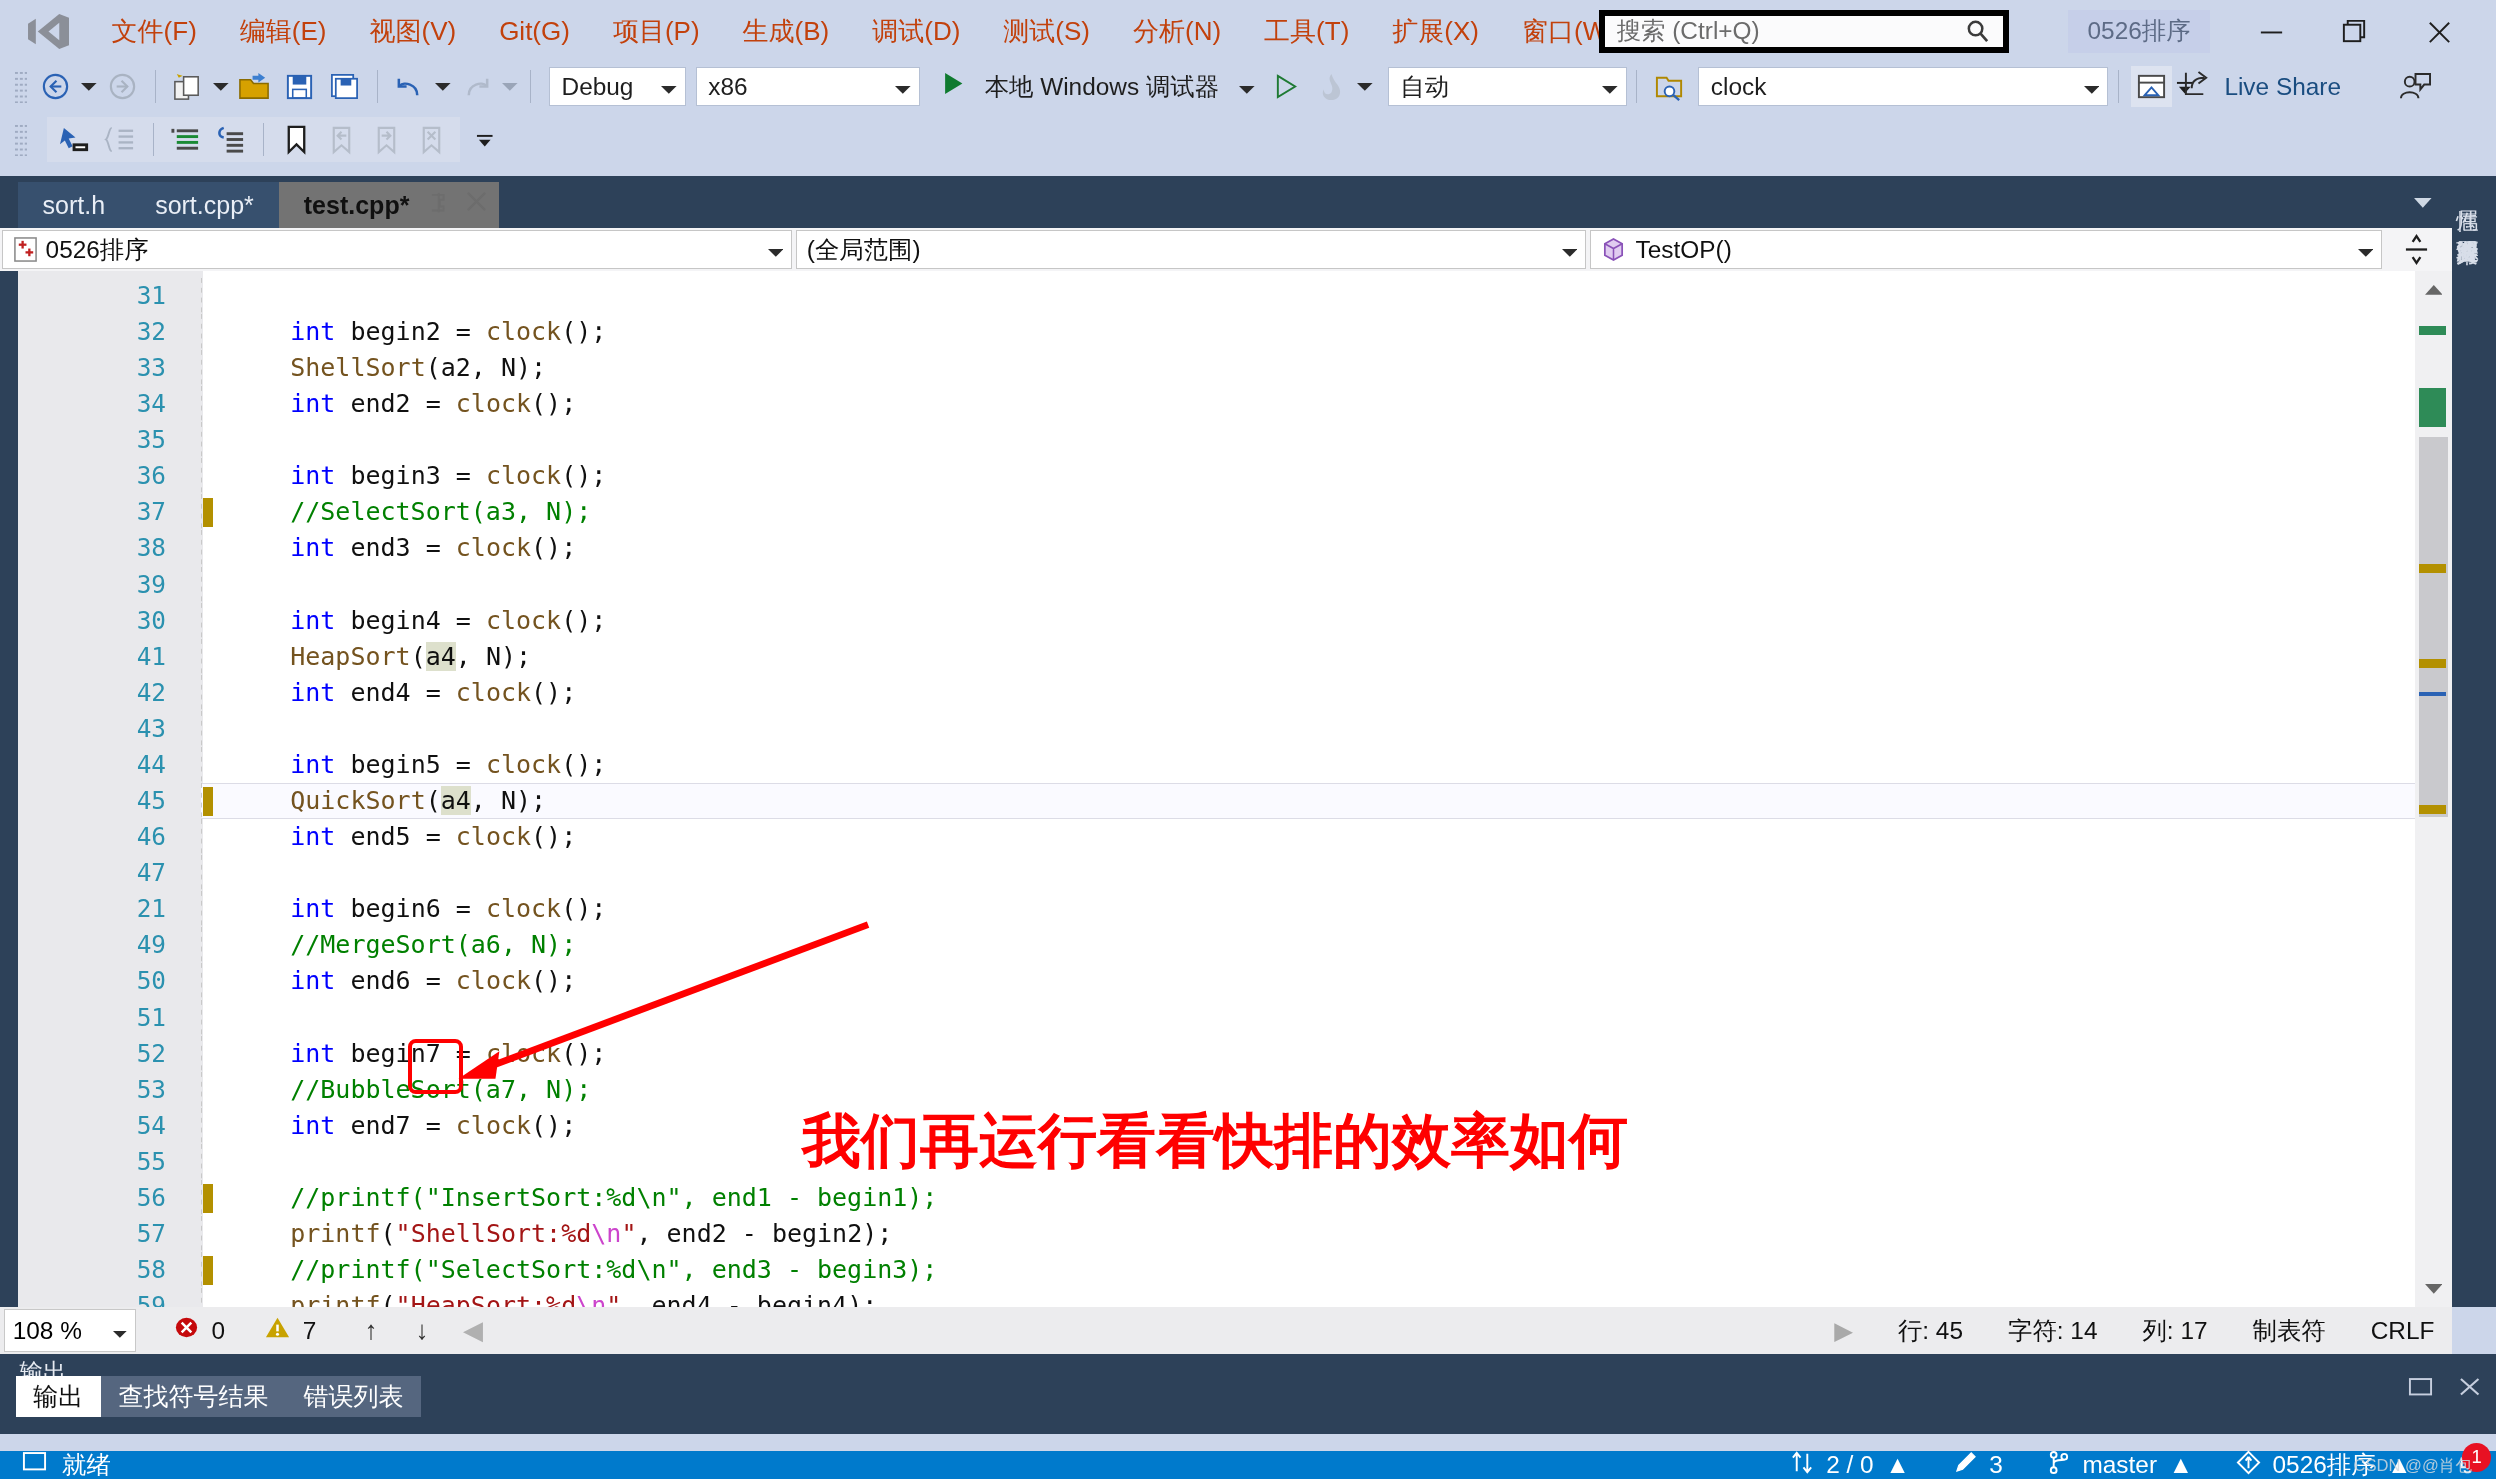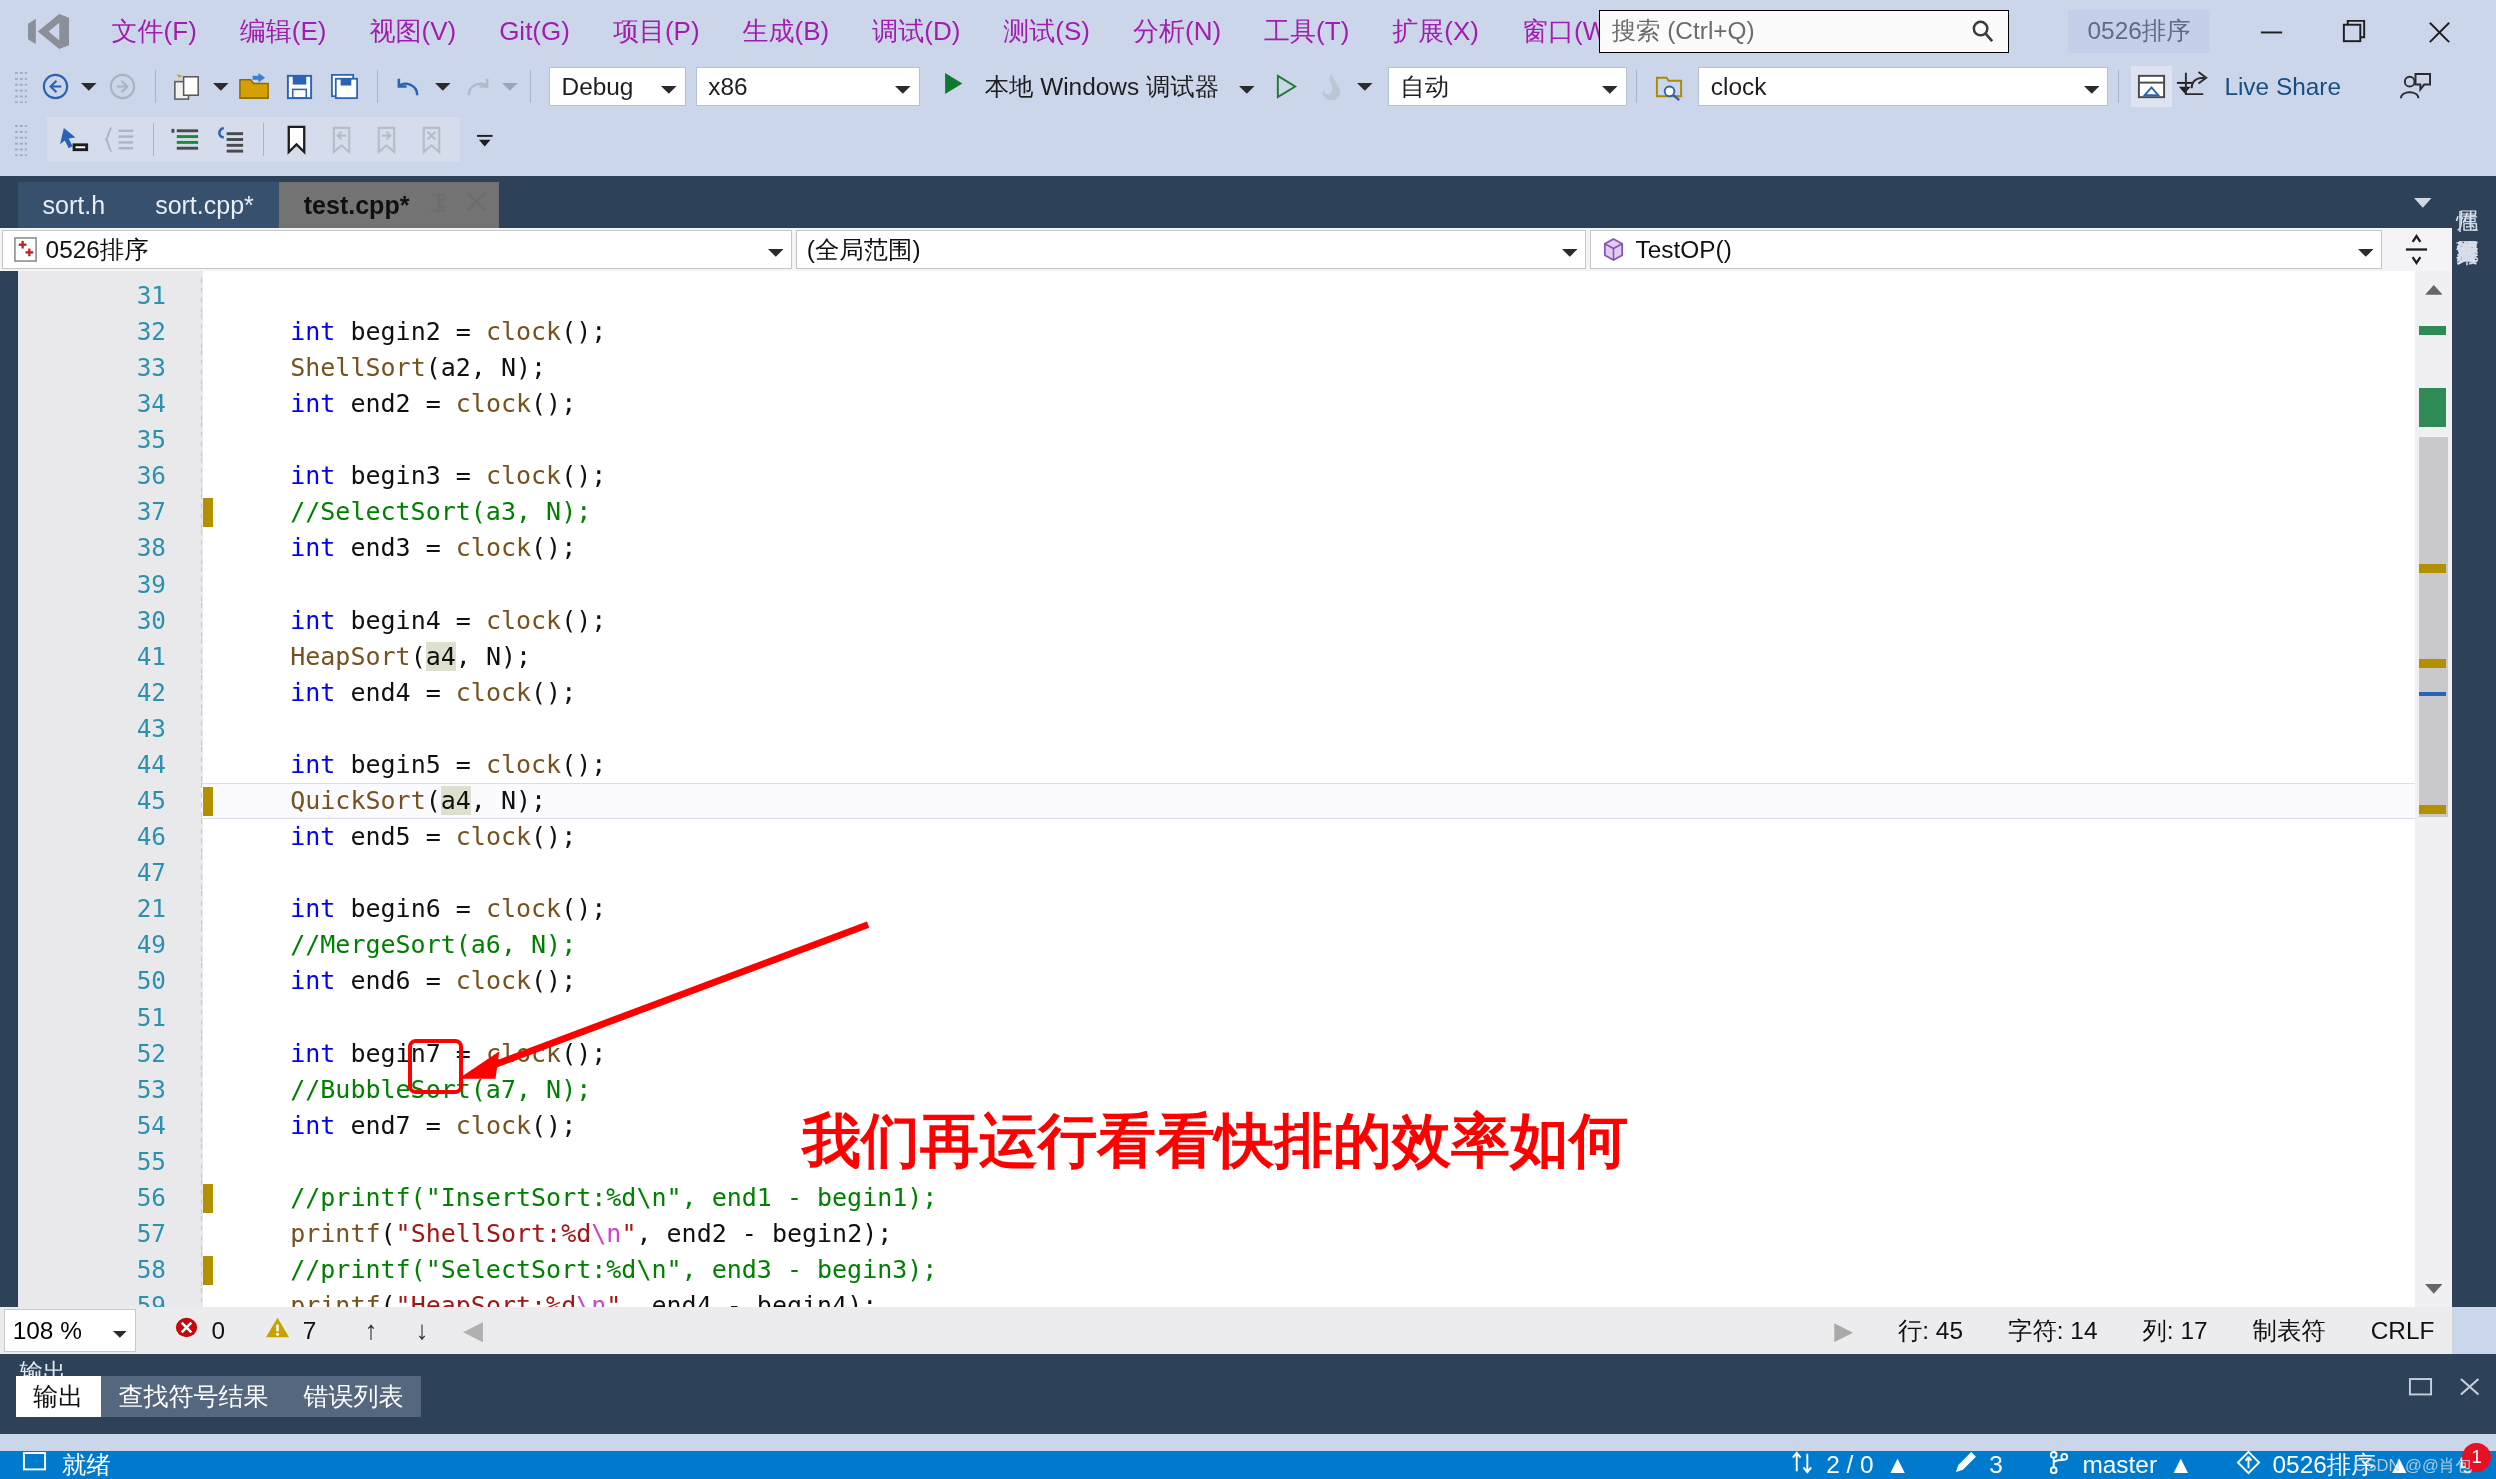--- a/index.html
+++ b/index.html
@@ -14,26 +14,26 @@
   
   .titlebar {
     position:absolute; left:0; top:0; width:2497px; height:62px;
     background:#ccd6ea;
     display:flex; align-items:center;
   }
   .vs-logo { width:53px; height:39px; margin-left:21.5px; margin-right:15.6px;
              display:flex; align-items:center; justify-content:center; }
   .menu { display:flex; align-items:center; height:62px; }
   .menu-item {
-    font-size:26px; color:#a21caf; padding:0 21.5px; line-height:62px;
+    font-size:26px; color:#c2410c; padding:0 21.5px; line-height:62px;
     white-space:nowrap; cursor:default;
   }
   .search-box {
     position:absolute; left:1599px; top:9.8px; width:410px; height:43px;
-    background:#fbfbfc; border:1px solid #000000;
+    background:#fbfbfc; border:6px solid #000000;
     display:flex; align-items:center; padding:0 11.7px;
   }
   .search-box .ph { font-size:24.4px; color:#6c6c6c; flex:1; }
   .magnifier { width:27px; height:27px; }
   .proj-badge {
     position:absolute; left:2068px; top:9.8px; height:43px;
     display:flex; align-items:center; padding:0 19.5px;
     background:#c6cfe9; color:#5d6b86; font-size:24.4px;
   }
   .wbtn { position:absolute; top:0; width:76px; height:62px;

